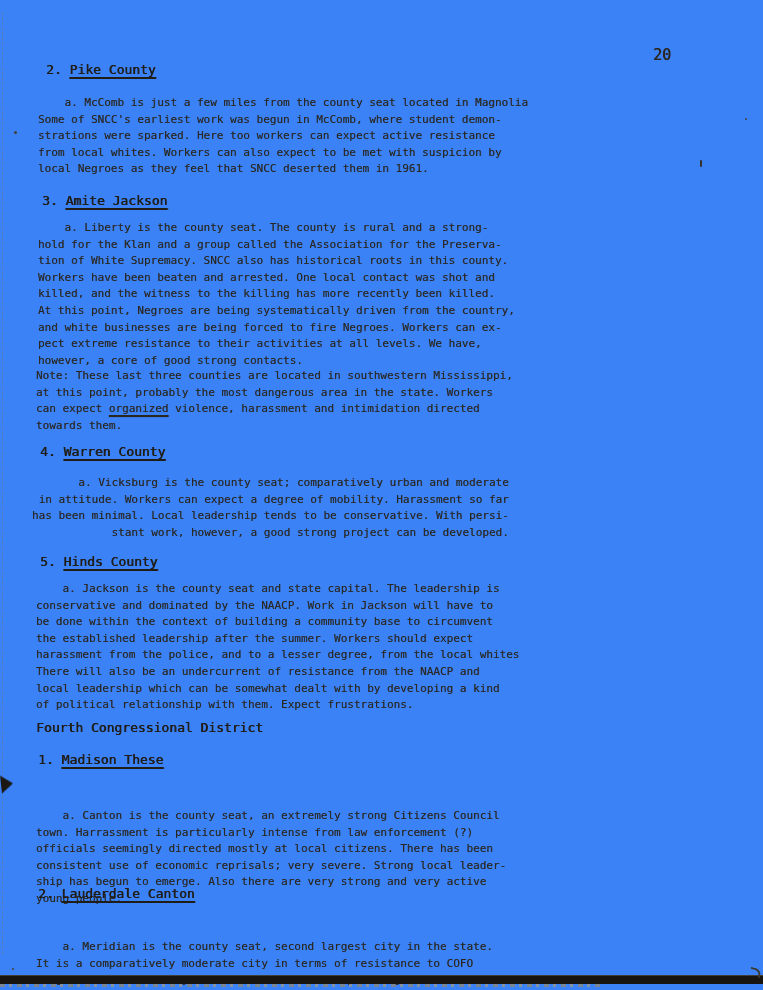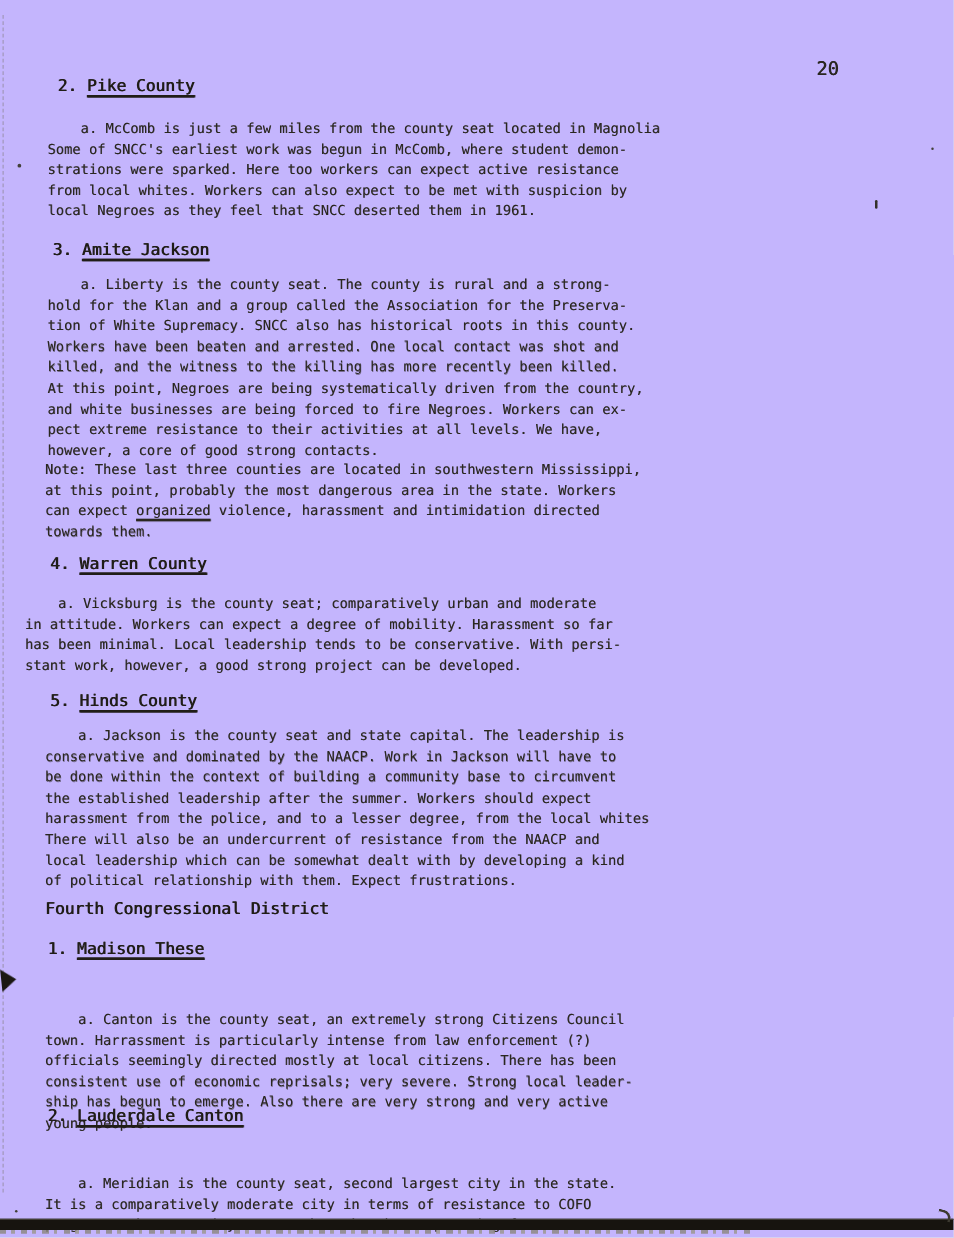--- a/index.html
+++ b/index.html
@@ -1,19 +1,19 @@
 <!DOCTYPE html>
 <html><head>
 <meta charset="utf-8">
 <style>
   html,body{margin:0;padding:0;background:#e8e7e2;}
   .page{
     position:relative;
     width:763px;height:990px;
-    background:#c4b5fd;
+    background:#3b82f6;
     font-family:"DejaVu Sans Mono", monospace;
     color:#2a2720;
     overflow:hidden;
   }
   .txt{
     position:absolute;
     font-size:11px;
     line-height:16.6px;
     white-space:pre;
     text-shadow:0.3px 0.2px 0 rgba(41,38,31,0.5);
@@ -94,21 +94,21 @@
 and white businesses are being forced to fire Negroes. Workers can ex-
 pect extreme resistance to their activities at all levels. We have,
 however, a core of good strong contacts.</div>
 
   <div class="txt" style="top:368px;left:36px;"><span>Note: These last three counties are located in southwestern Mississippi,
 at this point, probably the most dangerous area in the state. Workers
 can expect </span><span class="u">organized</span><span> violence, harassment and intimidation directed
 towards them.</span></div>
 
   <div class="hd" style="top:444px;left:40px;"><span>4. </span><span class="u">Warren County</span></div>
-  <div class="txt" style="top:475px;left:20px;">    a. Vicksburg is the county seat; comparatively urban and moderate
+  <div class="txt" style="top:475px;left:32px;text-align:right;">    a. Vicksburg is the county seat; comparatively urban and moderate
 in attitude. Workers can expect a degree of mobility. Harassment so far
 has been minimal. Local leadership tends to be conservative. With persi-
 stant work, however, a good strong project can be developed.</div>
 
   <div class="hd" style="top:554px;left:40px;"><span>5. </span><span class="u">Hinds County</span></div>
   <div class="txt" style="top:581px;left:36px;">    a. Jackson is the county seat and state capital. The leadership is
 conservative and dominated by the NAACP. Work in Jackson will have to
 be done within the context of building a community base to circumvent
 the established leadership after the summer. Workers should expect
 harassment from the police, and to a lesser degree, from the local whites

